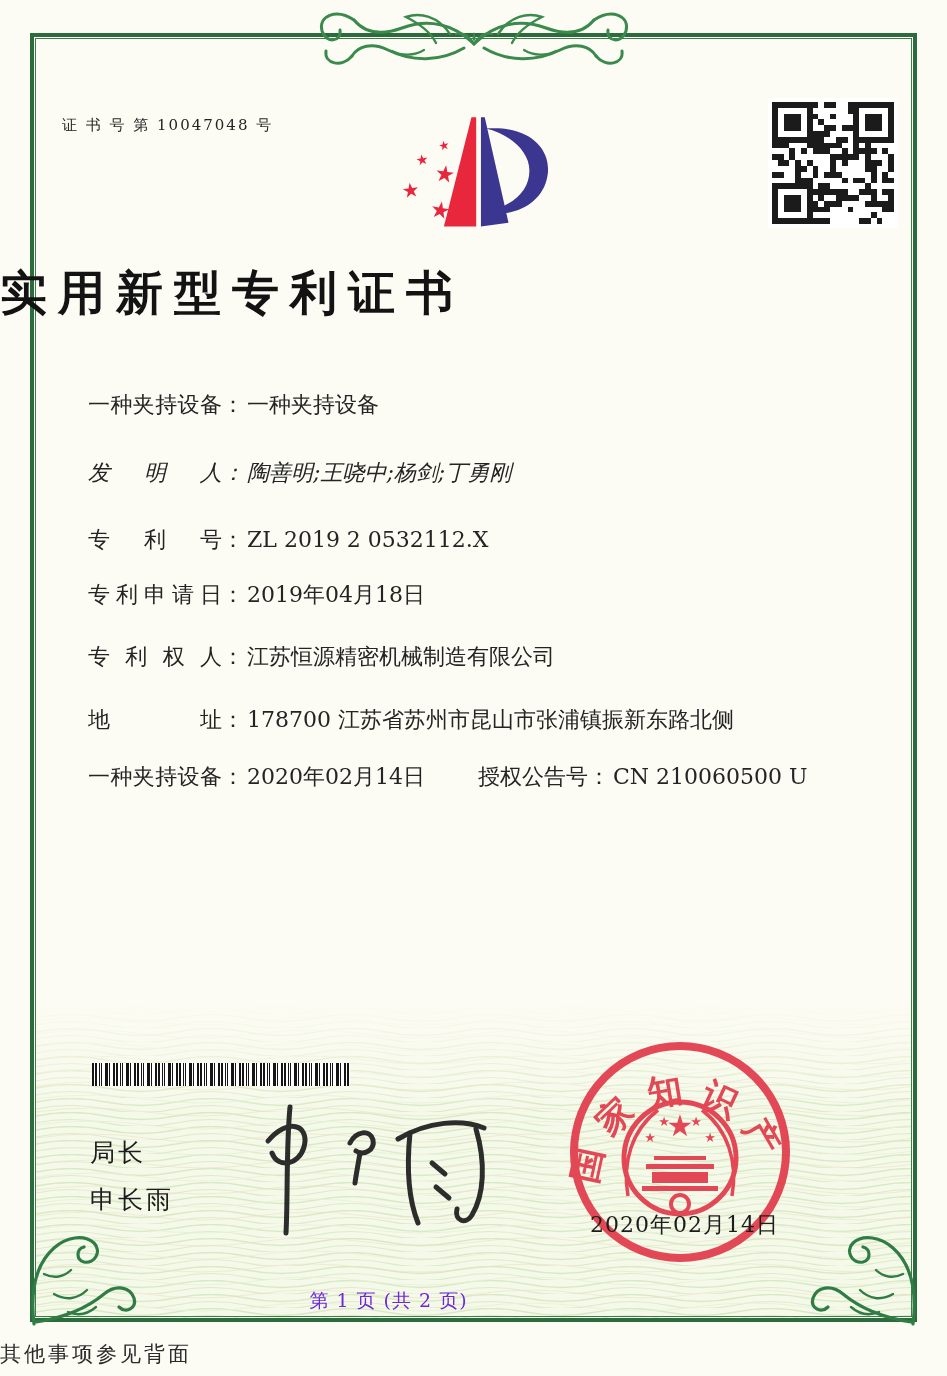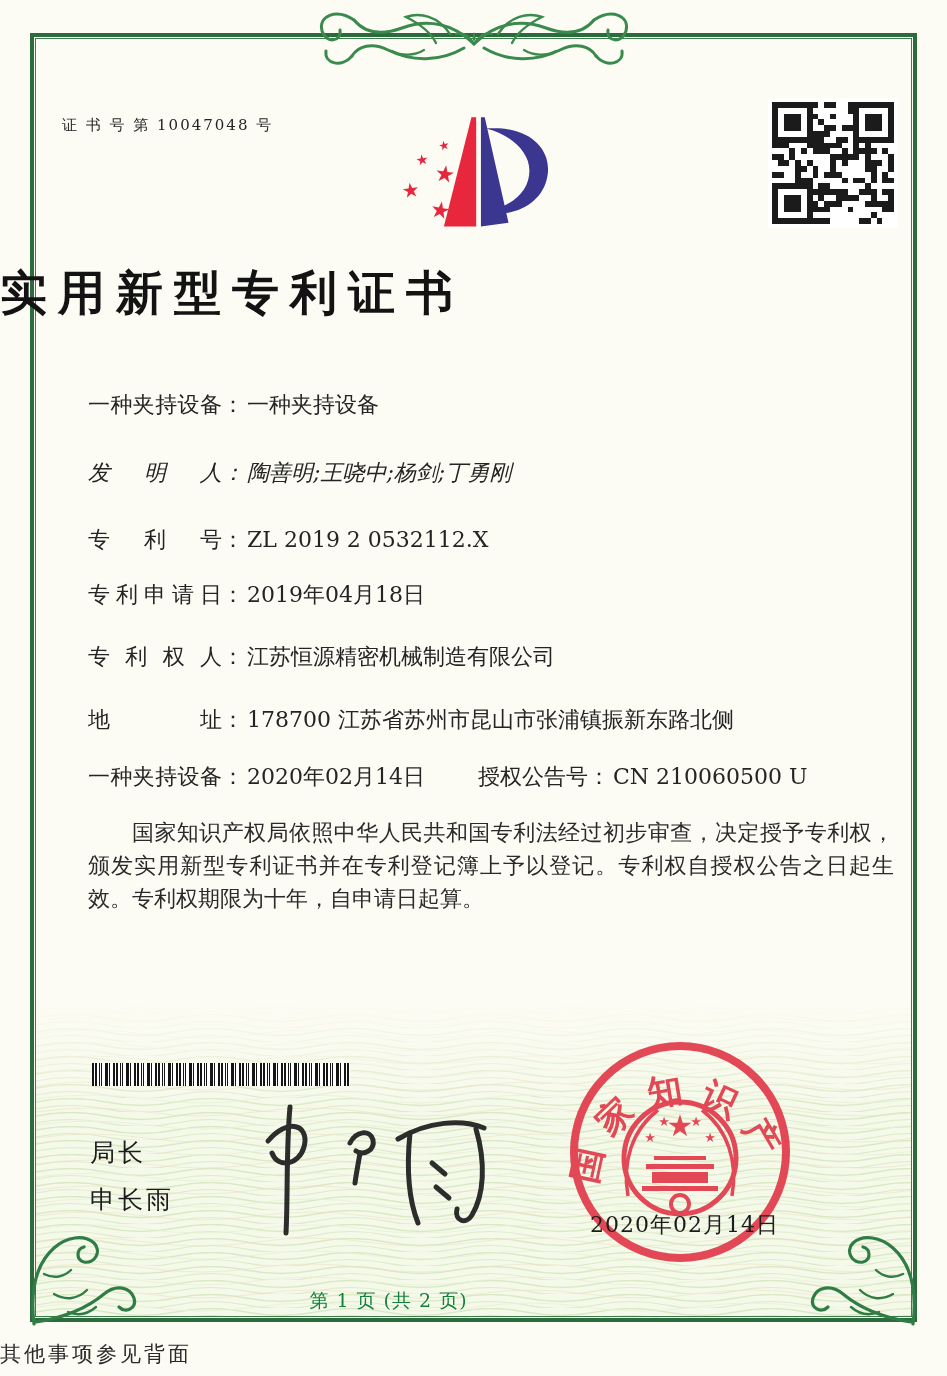--- a/index.html
+++ b/index.html
@@ -41,21 +41,21 @@
   .barcode{left:92px;top:1063px;width:258px;height:23px;
     background:repeating-linear-gradient(90deg,
       #151515 0 2px,#fff 2px 3px,#151515 3px 5px,#fff 5px 7px,
       #151515 7px 8px,#fff 8px 9px,#151515 9px 10px,#fff 10px 13px,
       #151515 13px 16px,#fff 16px 17px,#151515 17px 18px,#fff 18px 21px);}
   .signer{left:90px;top:1136px;font-size:25px;letter-spacing:3px;color:#1c1c1c;font-family:Liberation Serif, serif;}
   .signer div{margin-bottom:14px;}
   .signature{left:252px;top:1095px;width:250px;height:145px;}
   .seal{left:566px;top:1038px;width:228px;height:228px;opacity:.93;}
   .seal-date{left:590px;top:1210px;width:190px;font-size:22px;color:#1c1c1c;letter-spacing:1px;}
-  .page-info{left:0;top:1288px;width:777px;text-align:center;font-size:19px;color:#15803d;letter-spacing:1px;}
+  .page-info{left:0;top:1288px;width:777px;text-align:center;font-size:19px;color:#6d28d9;letter-spacing:1px;}
   .back-note{left:0;top:1340px;width:947px;text-align:left;font-size:21px;letter-spacing:3px;color:#2a2a2a;}
   
   .orn-top{left:288px;top:4px;width:372px;height:74px;}
   .orn-bl{left:24px;top:1232px;width:125px;height:95px;}
   .orn-br{left:798px;top:1232px;width:125px;height:95px;}
 </style>
 </head>
 <body>
 
 <div class="abs texture">
@@ -596,21 +596,20 @@
   <span class="lbl">地址</span><span>：</span><span class="val">178700 江苏省苏州市昆山市张浦镇振新东路北侧</span>
 </div>
 <div class="abs field" style="top:762px;">
   <span class="lbl">一种夹持设备</span><span>：</span><span class="val">2020年02月14日</span>
   <span class="grant-no">
     <span>授权公告号</span><span>：</span><span class="val">CN 210060500 U</span>
   </span>
 </div>
 
 <div class="abs body-text">
-  <p>国家知识产权局依照中华人民共和国专利法经过初步审查，决定授予专利权，颁发实用新型专利证书并在专利登记簿上予以登记。专利权自授权公告之日起生效。专利权期限为十年，自申请日起算。</p>
 </div>
 
 <div class="abs barcode"></div>
 
 <div class="abs signer">
   <div>局长</div>
   <div>申长雨</div>
 </div>
 
 <svg class="abs signature" viewBox="0 0 250 145" xmlns="http://www.w3.org/2000/svg">

